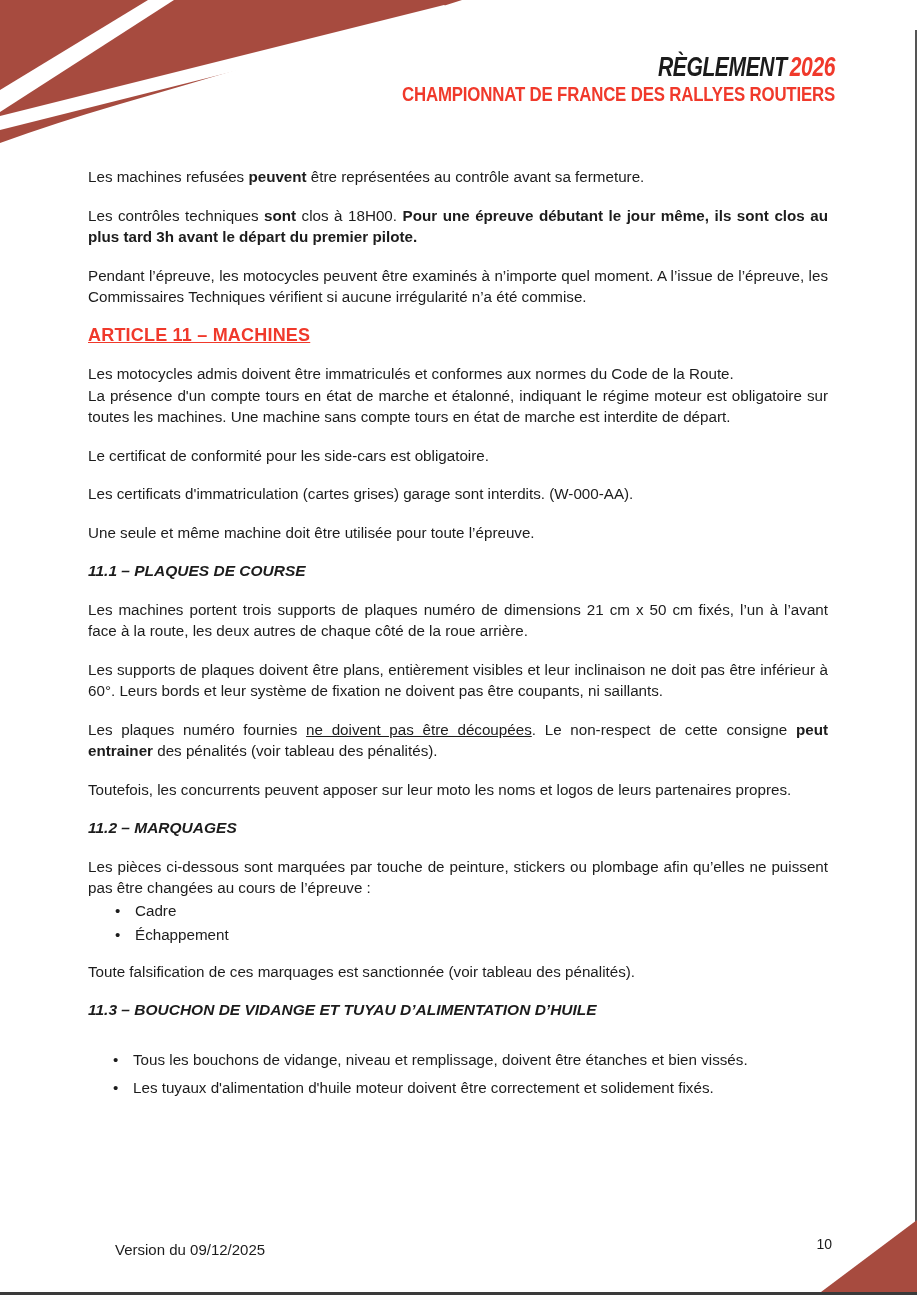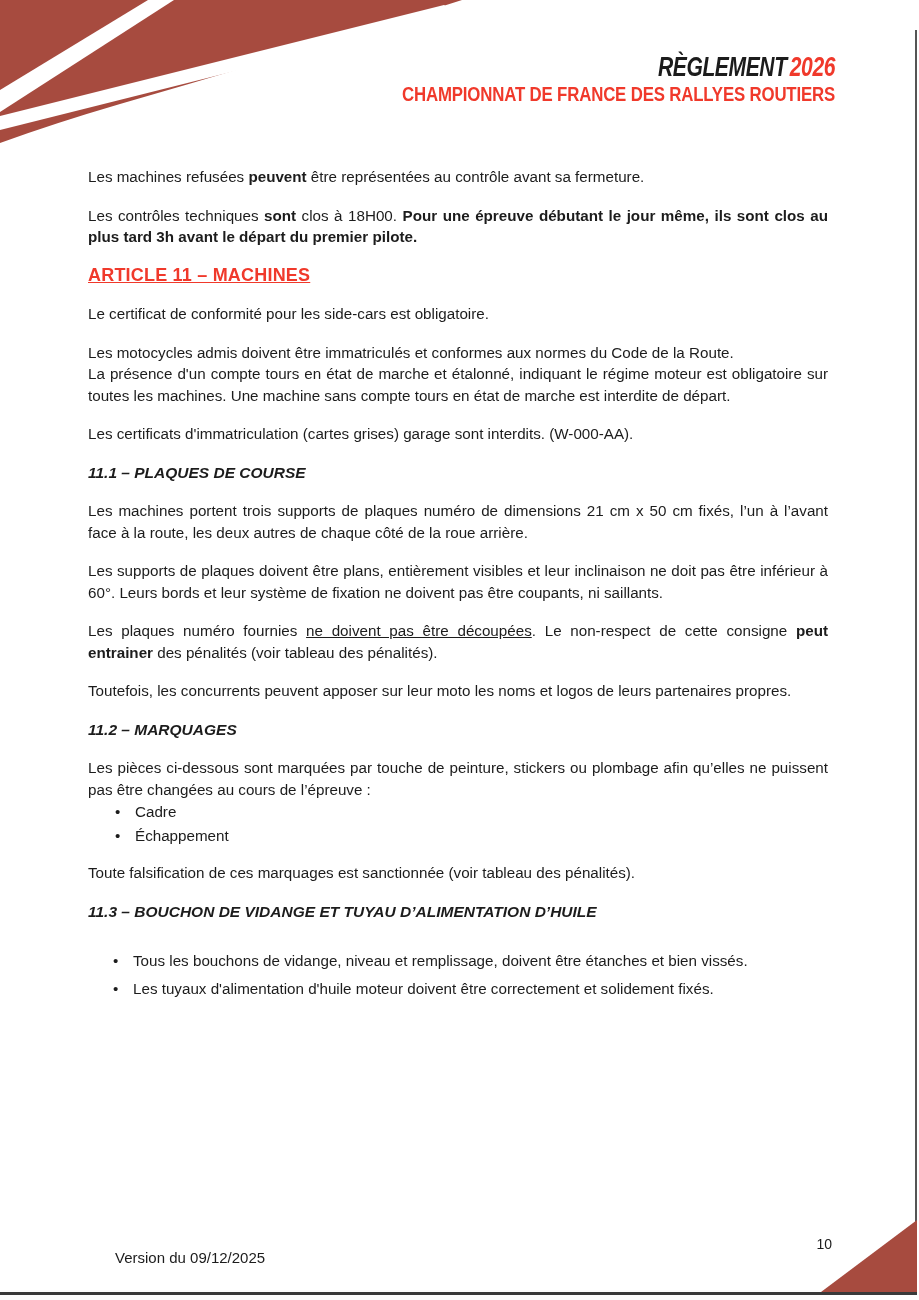--- a/index.html
+++ b/index.html
@@ -44,21 +44,21 @@
   }
   .section-heading{
     margin:0 0 17px 0;font-size:15.5px;font-weight:bold;text-align:left;font-style:italic;
   }
   .list{margin:-17px 0 14px 0;padding-left:27px;text-align:left;}
   .list .li{display:flex;line-height:24px;}
   .list .bullet{width:20px;flex:0 0 20px;}
   .list.spaced{margin-top:28px;margin-bottom:0;padding-left:25px;}
   .list.spaced .li{line-height:22px;margin-bottom:6px;}
   
-  .footer-version{position:absolute;left:115px;top:1241px;font-size:15px;margin-top:8px;}
+  .footer-version{position:absolute;left:115px;top:1241px;font-size:15px;}
   .page-num{position:absolute;right:87px;top:1236px;font-size:14px;}
   
   .right-border{position:absolute;top:30px;bottom:5px;right:2px;width:2px;background:var(--border_right,#555);}
   .bottom-border{position:absolute;left:0;right:2px;bottom:5px;height:3px;background:var(--border_dark,#3a3a3a);z-index:3;}
   .corner-triangle{position:absolute;right:2px;bottom:5px;z-index:2;}
 </style>
 </head>
 <body>
 
 <div class="page">
@@ -70,24 +70,26 @@
   </svg>
 
   <div class="hdr">
     <div class="title-line"><span>RÈGLEMENT</span><span class="year">2026</span></div>
     <div class="subtitle-line">CHAMPIONNAT DE FRANCE DES RALLYES ROUTIERS</div>
   </div>
 
   <main class="body-col">
       <p class="para"><span>Les machines refusées </span><span class="b">peuvent</span><span> être représentées au contrôle avant sa fermeture.</span></p>
       <p class="para"><span>Les contrôles techniques </span><span class="b">sont</span><span> clos à 18H00. </span><span class="b">Pour une épreuve débutant le jour même, ils sont clos au plus tard 3h avant le départ du premier pilote.</span></p>
+      <p class="para"><span>Pendant l’épreuve, les motocycles peuvent être examinés à n’importe quel moment. A l’issue de l’épreuve, les Commissaires Techniques vérifient si aucune irrégularité n’a été commise.</span></p>
       <h2 class="article-heading">ARTICLE 11 – MACHINES</h2>
+      <p class="para"><span>Les motocycles admis doivent être immatriculés et conformes aux normes du Code de la Route.</span><br><span>La présence d'un compte tours en état de marche et étalonné, indiquant le régime moteur est obligatoire sur toutes les machines. Une machine sans compte tours en état de marche est interdite de départ.</span></p>
       <p class="para"><span>Le certificat de conformité pour les side-cars est obligatoire.</span></p>
-      <p class="para"><span>Les motocycles admis doivent être immatriculés et conformes aux normes du Code de la Route.</span><br><span>La présence d'un compte tours en état de marche et étalonné, indiquant le régime moteur est obligatoire sur toutes les machines. Une machine sans compte tours en état de marche est interdite de départ.</span></p>
       <p class="para"><span>Les certificats d'immatriculation (cartes grises) garage sont interdits. (W-000-AA).</span></p>
+      <p class="para"><span>Une seule et même machine doit être utilisée pour toute l’épreuve.</span></p>
       <h3 class="section-heading">11.1 – PLAQUES DE COURSE</h3>
       <p class="para"><span>Les machines portent trois supports de plaques numéro de dimensions 21 cm x 50 cm fixés, l’un à l’avant face à la route, les deux autres de chaque côté de la roue arrière.</span></p>
       <p class="para"><span>Les supports de plaques doivent être plans, entièrement visibles et leur inclinaison ne doit pas être inférieur à 60°. Leurs bords et leur système de fixation ne doivent pas être coupants, ni saillants.</span></p>
       <p class="para"><span>Les plaques numéro fournies </span><span class="u">ne doivent pas être découpées</span><span>. Le non-respect de cette consigne </span><span class="b">peut entrainer</span><span> des pénalités (voir tableau des pénalités).</span></p>
       <p class="para"><span>Toutefois, les concurrents peuvent apposer sur leur moto les noms et logos de leurs partenaires propres.</span></p>
       <h3 class="section-heading">11.2 – MARQUAGES</h3>
       <p class="para"><span>Les pièces ci-dessous sont marquées par touche de peinture, stickers ou plombage afin qu’elles ne puissent pas être changées au cours de l’épreuve :</span></p>
       <div class="list">
         <div class="li">
           <span class="bullet">•</span>

